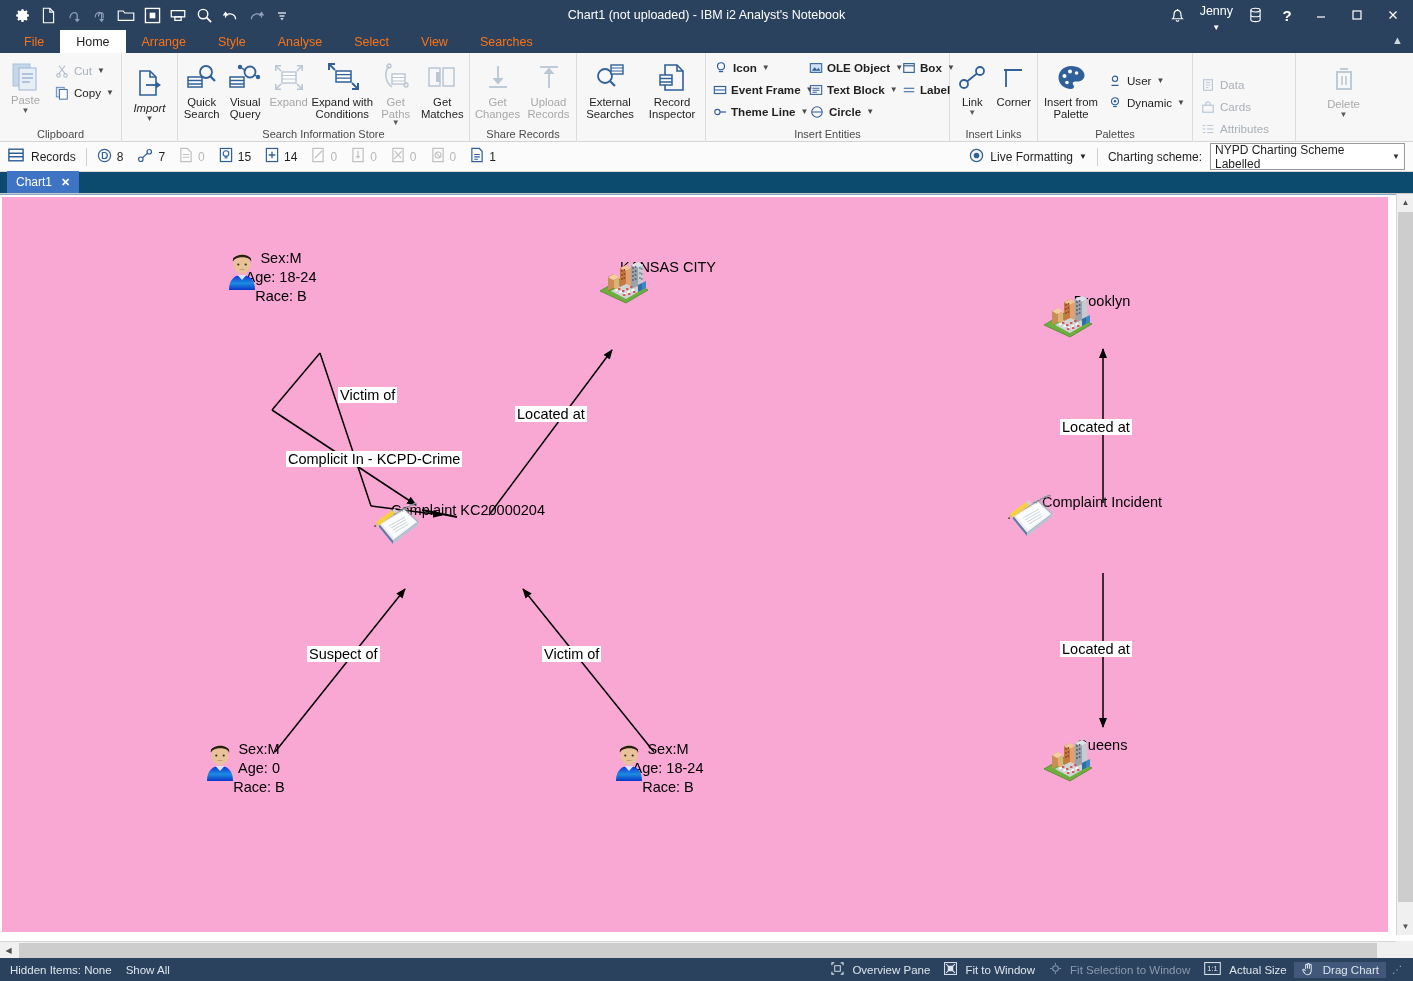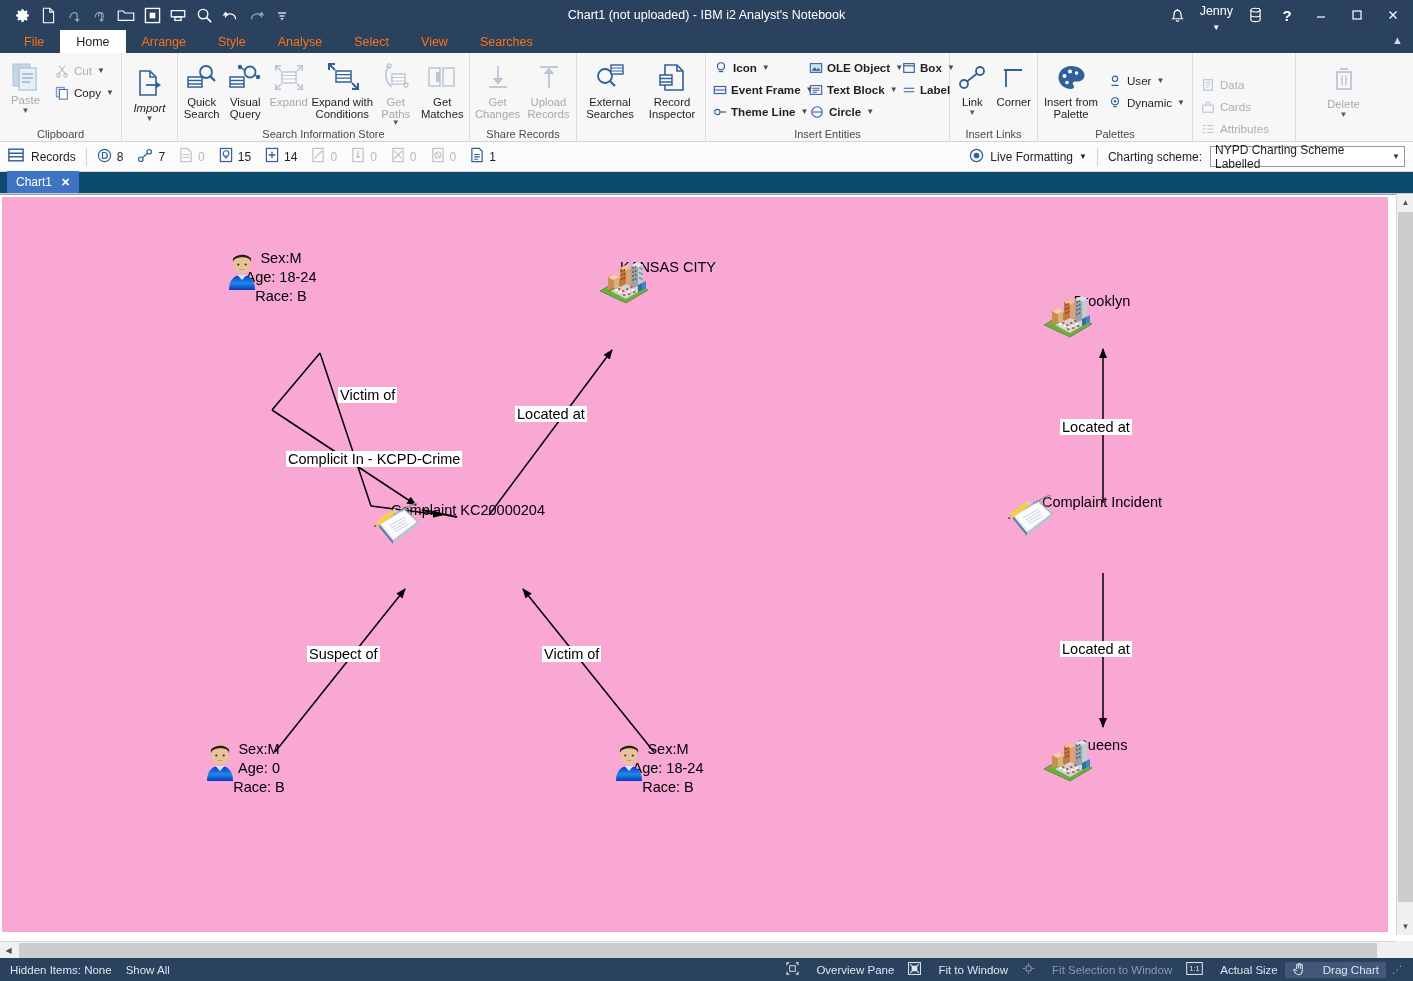--- a/index.html
+++ b/index.html
@@ -97,21 +97,21 @@
     display: flex; align-items: center; padding-left: 8px;
   }
   .recbar-label { display: flex; align-items: center; gap: 7px; font-size: 12px; color: #1f1f1f; }
   .recbar-sep { width: 1px; height: 18px; background: #cfcfcf; margin: 0 10px; }
   .reccount { display: flex; align-items: center; gap: 5px; margin-right: 14px; font-size: 12px; color: #1f1f1f; }
   .reccount.zero { color: #b8b8b8; }
   .recbar-right { position: absolute; right: 8px; display: flex; align-items: center; gap: 8px; }
   .livefmt { display: flex; align-items: center; gap: 6px; font-size: 12px; color: #1f1f1f; }
   .scheme-lbl { font-size: 12px; color: #1f1f1f; }
   .scheme-select {
-    width: 195px; height: 21px; border: 1px solid #9a9a9a; background: #ffffff;
+    width: 195px; height: 27px; border: 1px solid #9a9a9a; background: #ffffff;
     display: flex; align-items: center; padding: 0 4px; font-size: 12px; color: #1f1f1f;
     justify-content: space-between;
   }
   .scheme-select .cv { font-size: 8px; color: #333; }
 
   
   .charttabs {
     position: absolute; left: 0; top: 172px; width: 1413px; height: 22px;
     background: #0c4a6e; border-bottom: 1px solid #c8c8c8;
     display: flex; align-items: flex-end; padding-left: 7px;
@@ -166,21 +166,21 @@
 
   
   .statusbar {
     position: absolute; left: 0; bottom: 0; width: 1413px; height: 23px;
     background: #2b425e; color: #dde4ec; display: flex; align-items: center;
     font-size: 11.5px; padding-left: 10px;
   }
   .sb-left { display: flex; align-items: center; gap: 14px; }
   .sb-right { position: absolute; right: 4px; display: flex; align-items: center; height: 23px; }
   .sb-item {
-    display: flex; align-items: center; gap: 17px; height: 16px; padding: 0 7px; white-space: nowrap;
+    display: flex; align-items: center; gap: 8px; height: 16px; padding: 0 7px; white-space: nowrap;
   }
   .sb-item.dim { color: #8a99ad; }
   .sb-item.sel { background: #41587a; }
   .sb-grip { color: #9fb0c6; font-size: 10px; padding: 0 6px; letter-spacing: 1px; }
 </style>
 </head>
 <body>
 
 <div id="app">
 

